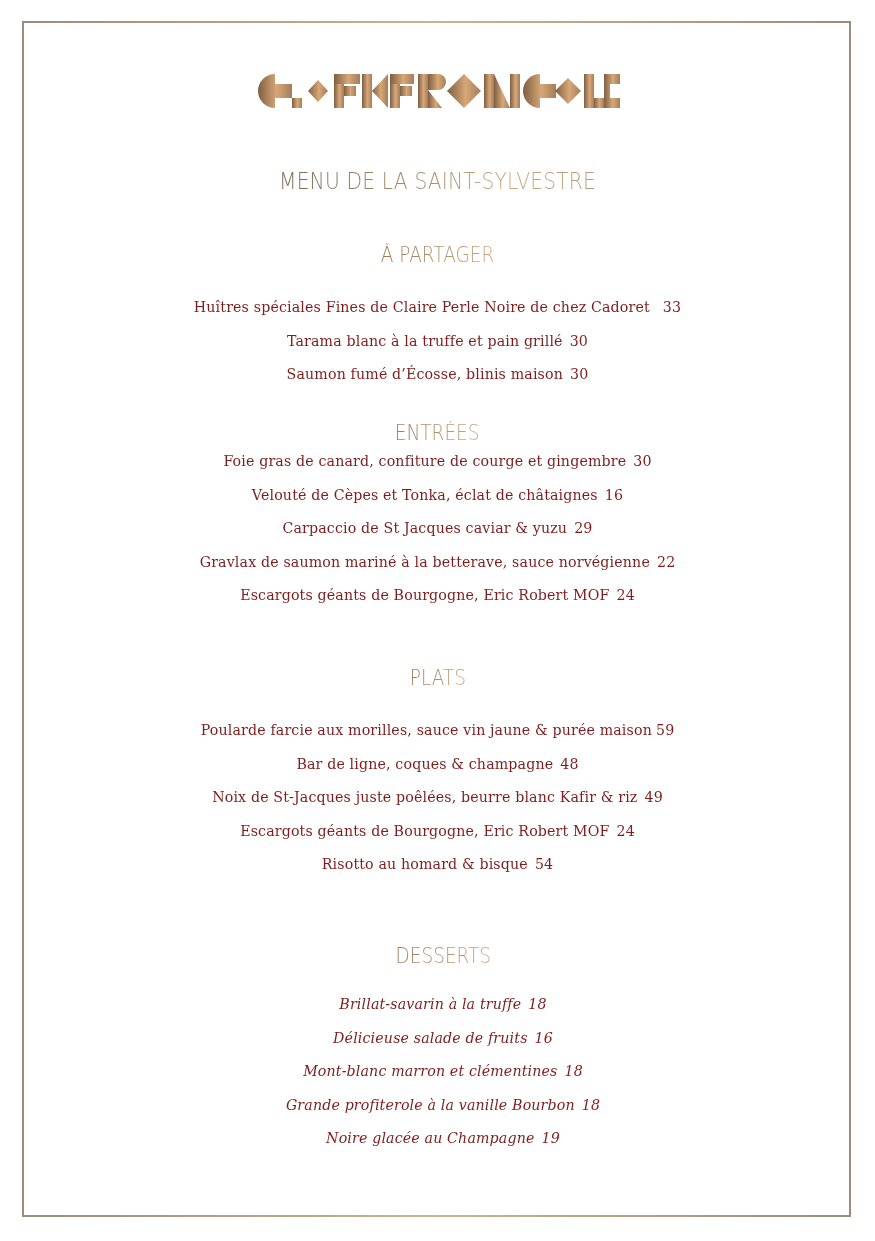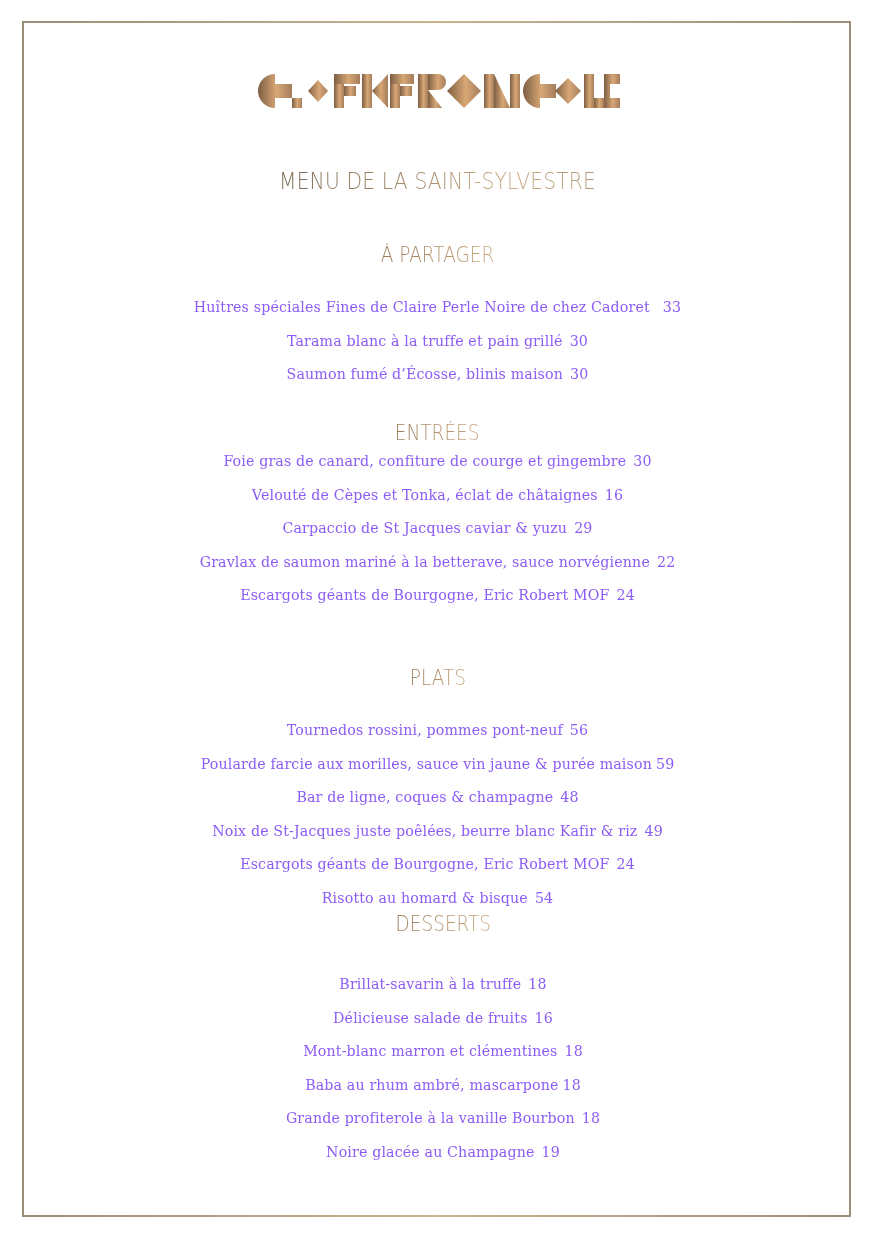--- a/index.html
+++ b/index.html
@@ -22,21 +22,21 @@
   .section { position: absolute; left: 0; right: 0; text-align: center; }
   .section h2 {
     margin: 0; font-family: "DejaVu Sans", sans-serif; font-weight: 200;
     font-size: 21px; color: #a8875f;
     background: linear-gradient(90deg, #9a7b58, #c9a77f);
     -webkit-background-clip: text; background-clip: text; color: transparent;
     display: inline-block; transform: scaleX(0.88);
   }
   .items { list-style: none; margin: 0; padding: 0; }
   .items li {
-    font-family: "DejaVu Serif", serif; font-size: 14.2px; color: #8b5cf6;
+    font-family: "DejaVu Serif", serif; font-size: 14.2px; color: #7f1d1d;
     height: 33.5px; line-height: 33.5px; white-space: nowrap; letter-spacing: 0.15px;
   }
   .price { margin-left: 7px; }
 </style>
 </head>
 <body>
 
 <div class="frame"></div>
 
 <svg class="logo" viewBox="0 0 362 34" xmlns="http://www.w3.org/2000/svg">
@@ -92,32 +92,30 @@
     <li><span>Velouté de Cèpes et Tonka, éclat de châtaignes</span><span class="price">16</span></li>
     <li><span>Carpaccio de St Jacques caviar &amp; yuzu</span><span class="price">29</span></li>
     <li><span>Gravlax de saumon mariné à la betterave, sauce norvégienne</span><span class="price">22</span></li>
     <li><span>Escargots géants de Bourgogne, Eric Robert MOF</span><span class="price">24</span></li>
   </ul>
 </section>
 
 <section class="section" style="top:666px;">
   <h2>PLATS</h2>
   <ul class="items" style="margin-top:24px;">
-    <li><span>Tournedos rossini, pommes pont-neuf</span><span class="price">56</span></li>
     <li><span>Poularde farcie aux morilles, sauce vin jaune &amp; purée maison</span><span class="price" style="margin-left:4px">59</span></li>
     <li><span>Bar de ligne, coques &amp; champagne</span><span class="price">48</span></li>
     <li><span>Noix de St-Jacques juste poêlées, beurre blanc Kafir &amp; riz</span><span class="price">49</span></li>
     <li><span>Escargots géants de Bourgogne, Eric Robert MOF</span><span class="price">24</span></li>
     <li><span>Risotto au homard &amp; bisque</span><span class="price">54</span></li>
   </ul>
 </section>
 
-<section class="section" style="top:912px;padding-left:11px;">
+<section class="section" style="top:944px;padding-left:11px;">
   <h2>DESSERTS</h2>
-  <ul class="items" style="margin-top:32px;">
+  <ul class="items" style="margin-top:20px;font-style:italic;">
     <li><span>Brillat-savarin à la truffe</span><span class="price">18</span></li>
     <li><span>Délicieuse salade de fruits</span><span class="price">16</span></li>
     <li><span>Mont-blanc marron et clémentines</span><span class="price">18</span></li>
-    <li><span>Baba au rhum ambré, mascarpone</span><span class="price" style="margin-left:4px">18</span></li>
     <li><span>Grande profiterole à la vanille Bourbon</span><span class="price">18</span></li>
     <li><span>Noire glacée au Champagne</span><span class="price">19</span></li>
   </ul>
 </section>
 
 </body></html>

